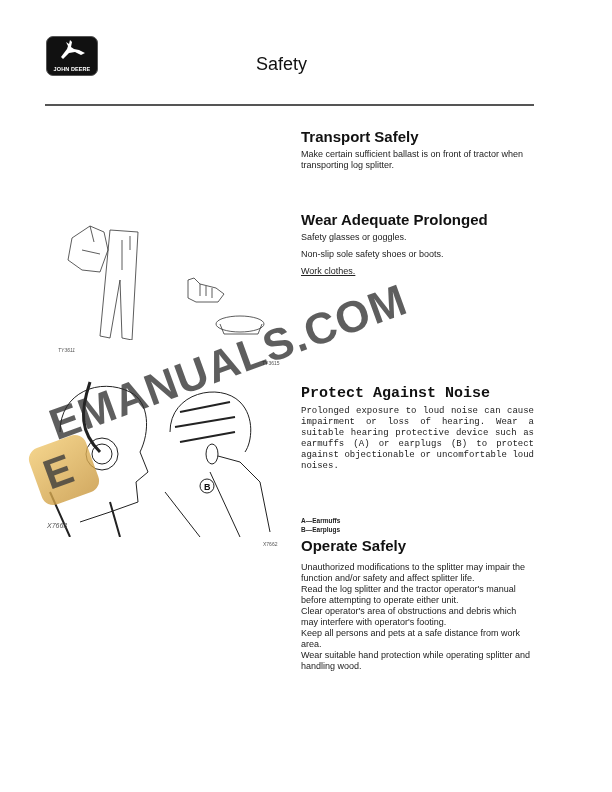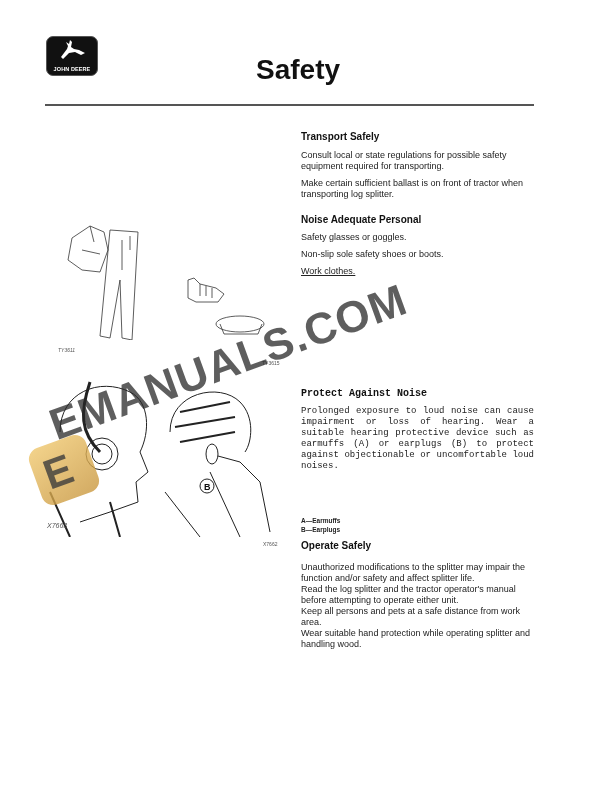--- a/index.html
+++ b/index.html
@@ -4,23 +4,23 @@
 <style>
   html, body { margin: 0; padding: 0; background: #ffffff; }
   body { width: 612px; height: 792px; position: relative; overflow: hidden;
          font-family: "Liberation Sans", sans-serif; color: #1a1a1a; }
   .abs { position: absolute; }
   .logo { left: 46px; top: 36px; width: 52px; height: 40px; background: #111; border-radius: 7px;
           border: 1.5px solid #555; box-sizing: border-box; }
   .logo svg { position: absolute; left: 10px; top: 2px; }
   .logo-text { position: absolute; left: 0; right: 0; bottom: 3px; text-align: center;
                font-size: 5.5px; color: #fff; font-weight: bold; letter-spacing: 0.1px; }
-  .page-title { left: 256px; top: 54px; font-size: 28px; font-weight: bold; color: #111; }
+  .page-title { left: 256px; top: 54px; font-size: 18px; font-weight: normal; color: #111; }
   .rule { left: 45px; top: 104px; width: 489px; height: 1.5px; background: #555; }
-  .h { font-weight: bold; font-size: 10px; color: #111; line-height: 12px; }
+  .h { font-weight: bold; font-size: 15px; color: #111; line-height: 12px; }
   .p { font-size: 9px; line-height: 11px; color: #222; margin: 0; }
   .col { left: 301px; width: 233px; }
   .caption { font-size: 5px; color: #555; }
   .legend { font-size: 6.5px; font-weight: bold; line-height: 9px; color: #222; }
   .watermark { left: 60px; top: 400px; font-size: 44px; font-weight: bold; color: rgba(40,40,40,0.75);
                transform: rotate(-20deg); transform-origin: left bottom; letter-spacing: 1px; white-space: nowrap; }
   .wm-badge { left: 34px; top: 440px; width: 60px; height: 60px; border-radius: 12px;
               background: linear-gradient(160deg, rgba(240,200,110,0.8), rgba(200,150,60,0.8));
               transform: rotate(-20deg); }
   .wm-badge-glyph { position:absolute; left: 10px; top: 6px; font-size: 42px; font-weight: bold;
@@ -33,26 +33,25 @@
   <svg width="30" height="26" viewBox="0 0 30 26">
     <path d="M6 20 L12 14 L18 13 L24 16 L28 14 L22 11 L17 10 L14 8 L15 3 L13 1 L12 5 L9 3 L11 7 L10 10 L4 18 Z" fill="#fff"></path>
   </svg>
   <div class="logo-text">JOHN DEERE</div>
 </div>
 <div class="abs page-title">Safety</div>
 <div class="abs rule"></div>
 
 <div class="abs col" style="top:131px;">
   <div class="h">Transport Safely</div>
-  <p class="p" style="margin-top:7px;">Consult local or state regulations for possible safety equipment required for transporting.</p>
   <p class="p" style="margin-top:6px;">Make certain sufficient ballast is on front of tractor when transporting log splitter.</p>
 </div>
 
 <div class="abs col" style="top:214px;">
-  <div class="h">Noise Adequate Personal</div>
+  <div class="h">Wear Adequate Prolonged</div>
   <p class="p" style="margin-top:6px;">Safety glasses or goggles.</p>
   <p class="p" style="margin-top:6px;">Non-slip sole safety shoes or boots.</p>
   <p class="p" style="margin-top:6px;text-decoration:underline;">Work clothes.</p>
 </div>
 
 <div class="abs" style="left:60px; top:210px; width:220px; height:130px;">
   <svg width="220" height="130" viewBox="0 0 220 130">
     <g fill="none" stroke="#333" stroke-width="0.8">
       <path d="M12 28 L30 16 L44 22 L48 40 L40 62 L22 60 L8 50 Z"></path>
       <path d="M22 40 L40 44 M30 16 L34 32"></path>
@@ -99,20 +98,21 @@
 </div>
 <div class="abs col legend" style="top:516px;">
   <div>A—Earmuffs</div>
   <div>B—Earplugs</div>
 </div>
 
 <div class="abs col" style="top:540px;">
   <div class="h">Operate Safely</div>
   <p class="p" style="margin-top:10px;">Unauthorized modifications to the splitter may impair the function and/or safety and affect splitter life.</p>
   <p class="p">Read the log splitter and the tractor operator's manual before attempting to operate either unit.</p>
+  <p class="p">Clear operator's area of obstructions and debris which may interfere with operator's footing.</p>
   <p class="p">Keep all persons and pets at a safe distance from work area.</p>
   <p class="p">Wear suitable hand protection while operating splitter and handling wood.</p>
 </div>
 
 <div class="abs wm-badge">
   <span class="wm-badge-glyph">E</span>
 </div>
 <div class="abs watermark">EMANUALS.COM</div>
 
 </body></html>

